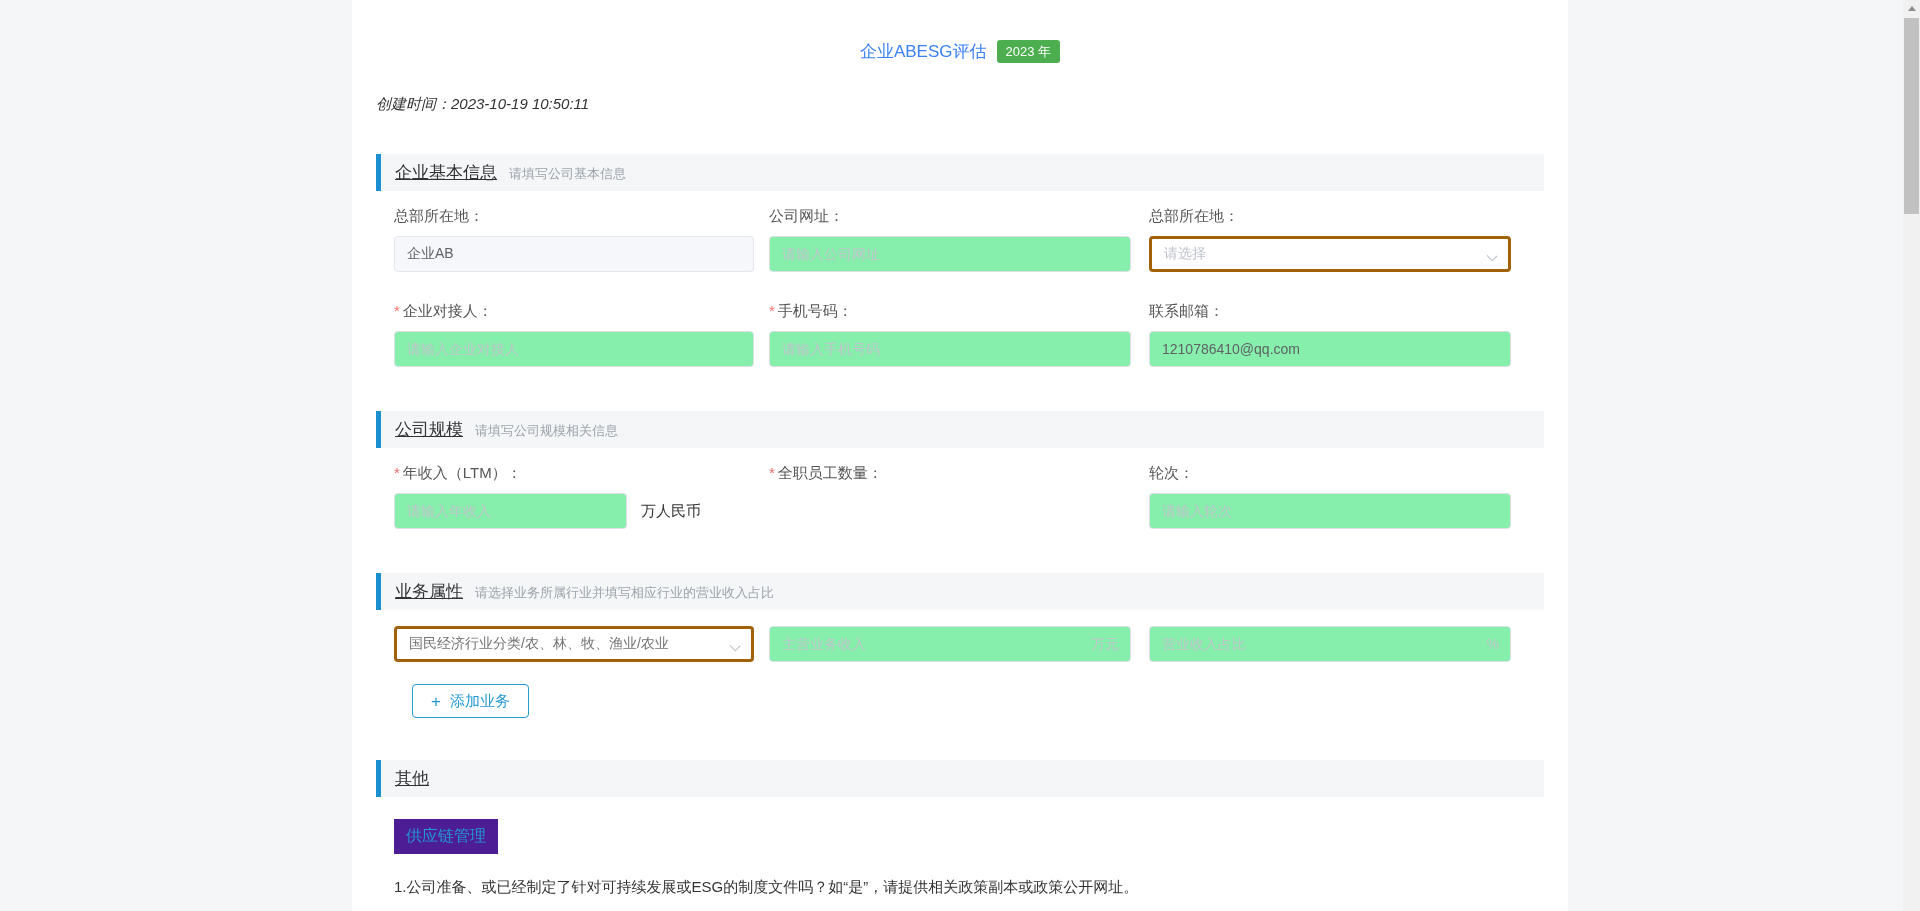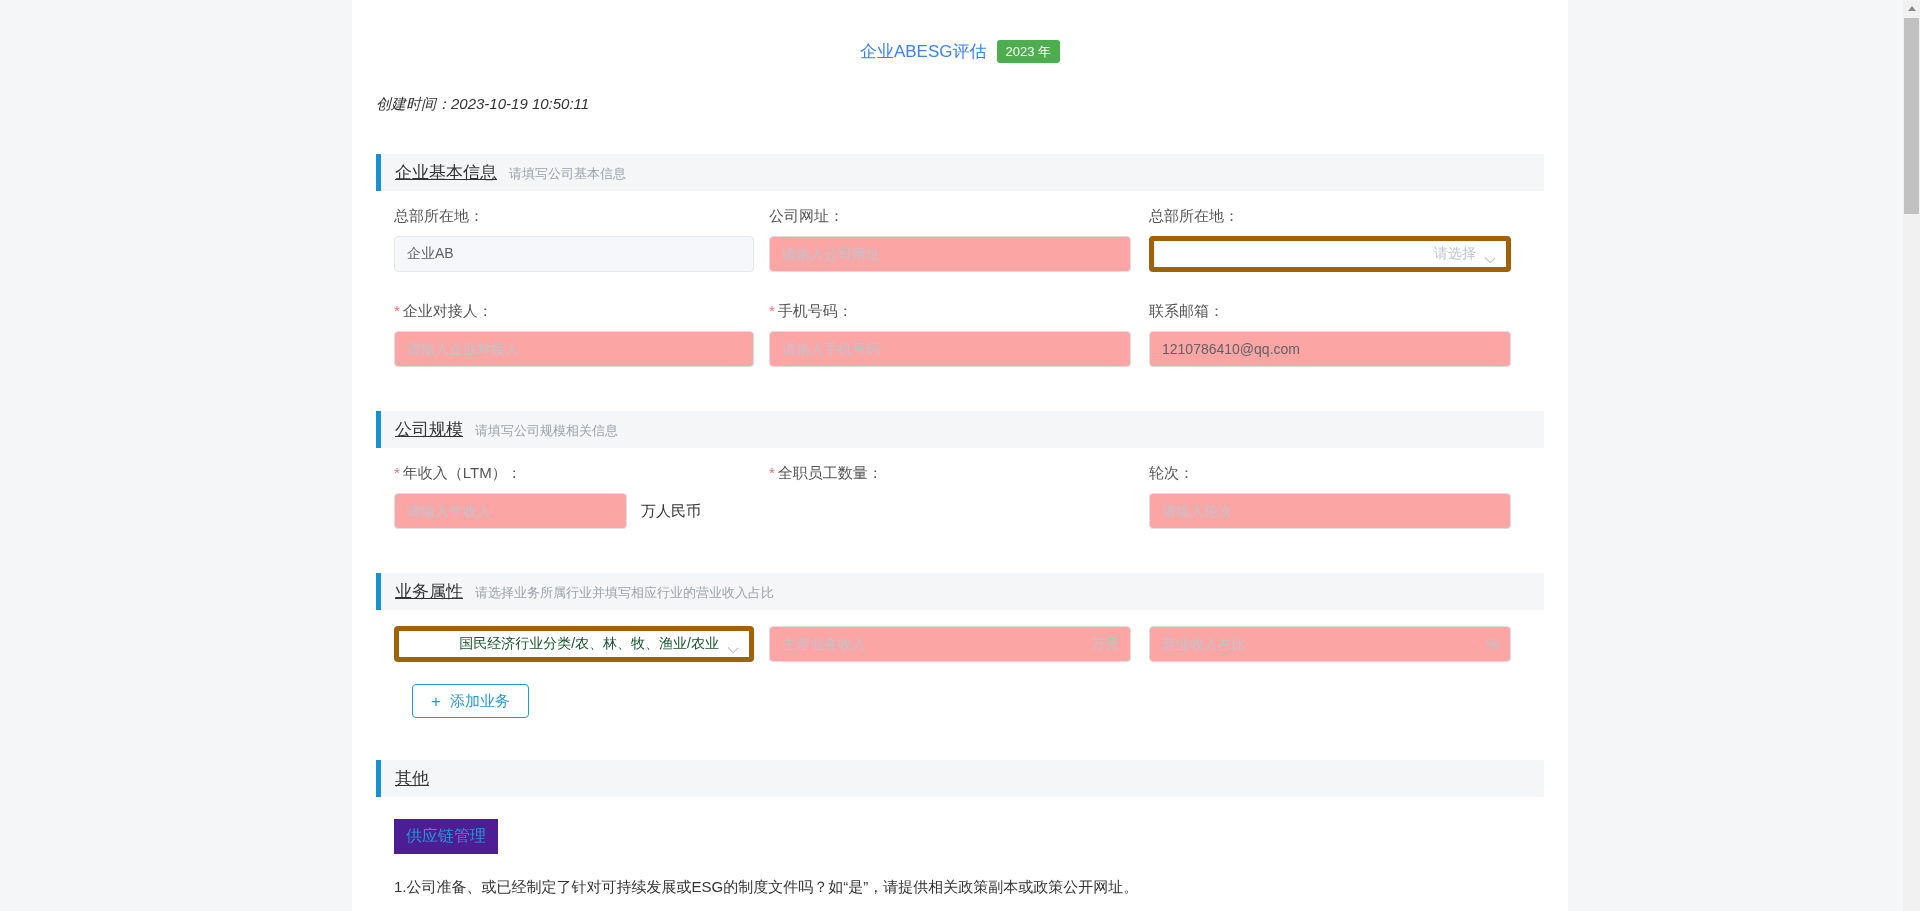--- a/index.html
+++ b/index.html
@@ -32,40 +32,40 @@
   .fields { padding-left:18px; }
   .form-row { display:flex; margin-top:16px; }
   .col1 { width:375px; }
   .col2 { width:380px; }
   .col3 { width:362px; }
   .flabel { font-size:15px; color:#555; margin-bottom:10px; }
   .req { color:#f56c6c; margin-right:3px; }
 
   .txt {
     width:360px; height:36px; border:1px solid #dcdfe6; border-radius:4px;
-    padding:0 12px; font-size:14px; color:#606266; outline:none; background:#fca5a5;
+    padding:0 12px; font-size:14px; color:#606266; outline:none; background:#86efac;
     font-family:inherit;
   }
   .txt::placeholder { color:#c0c4cc; }
   .txt.disabled { background:#f5f7fa; border-color:#e4e7ed; color:#606266; }
   .w-full { width:362px; }
   .w-rev { width:233px; }
   .w-emp { width:260px; }
 
   .inline-input { display:flex; align-items:center; }
   .unit { font-size:15px; color:#333; margin-left:14px; white-space:nowrap; }
 
   .sel-box {
-    position:relative; height:36px; border:5px solid #a16207; border-radius:4px;
+    position:relative; height:36px; border:3px solid #a16207; border-radius:4px;
     background:#fff; display:flex; align-items:center; padding:0 30px 0 12px;
-    font-size:14px; cursor:pointer;justify-content:flex-end;
+    font-size:14px; cursor:pointer;
   }
   .sel-box.w360 { width:360px; }
   .sel-placeholder { color:#c0c4cc; }
-  .sel-value { color:#14532d; white-space:nowrap; overflow:hidden; }
+  .sel-value { color:#737373; white-space:nowrap; overflow:hidden; }
   .chev { position:absolute; right:12px; top:13px; width:8px; height:8px;
     border-right:1px solid #b4bac4; border-bottom:1px solid #b4bac4; transform:rotate(45deg) scaleY(0.9); }
 
   .suffix-wrap { position:relative; width:362px; }
   .suffix-wrap .txt { width:362px; padding-right:48px; }
   .suffix { position:absolute; right:12px; top:0; height:36px; line-height:36px; font-size:14px; color:#c0c4cc; }
 
   .add-btn {
     margin:22px 0 0 18px; display:inline-flex; align-items:center; gap:9px;
     background:#fff; border:1px solid #2499d2; color:#2499d2; font-size:15px;

